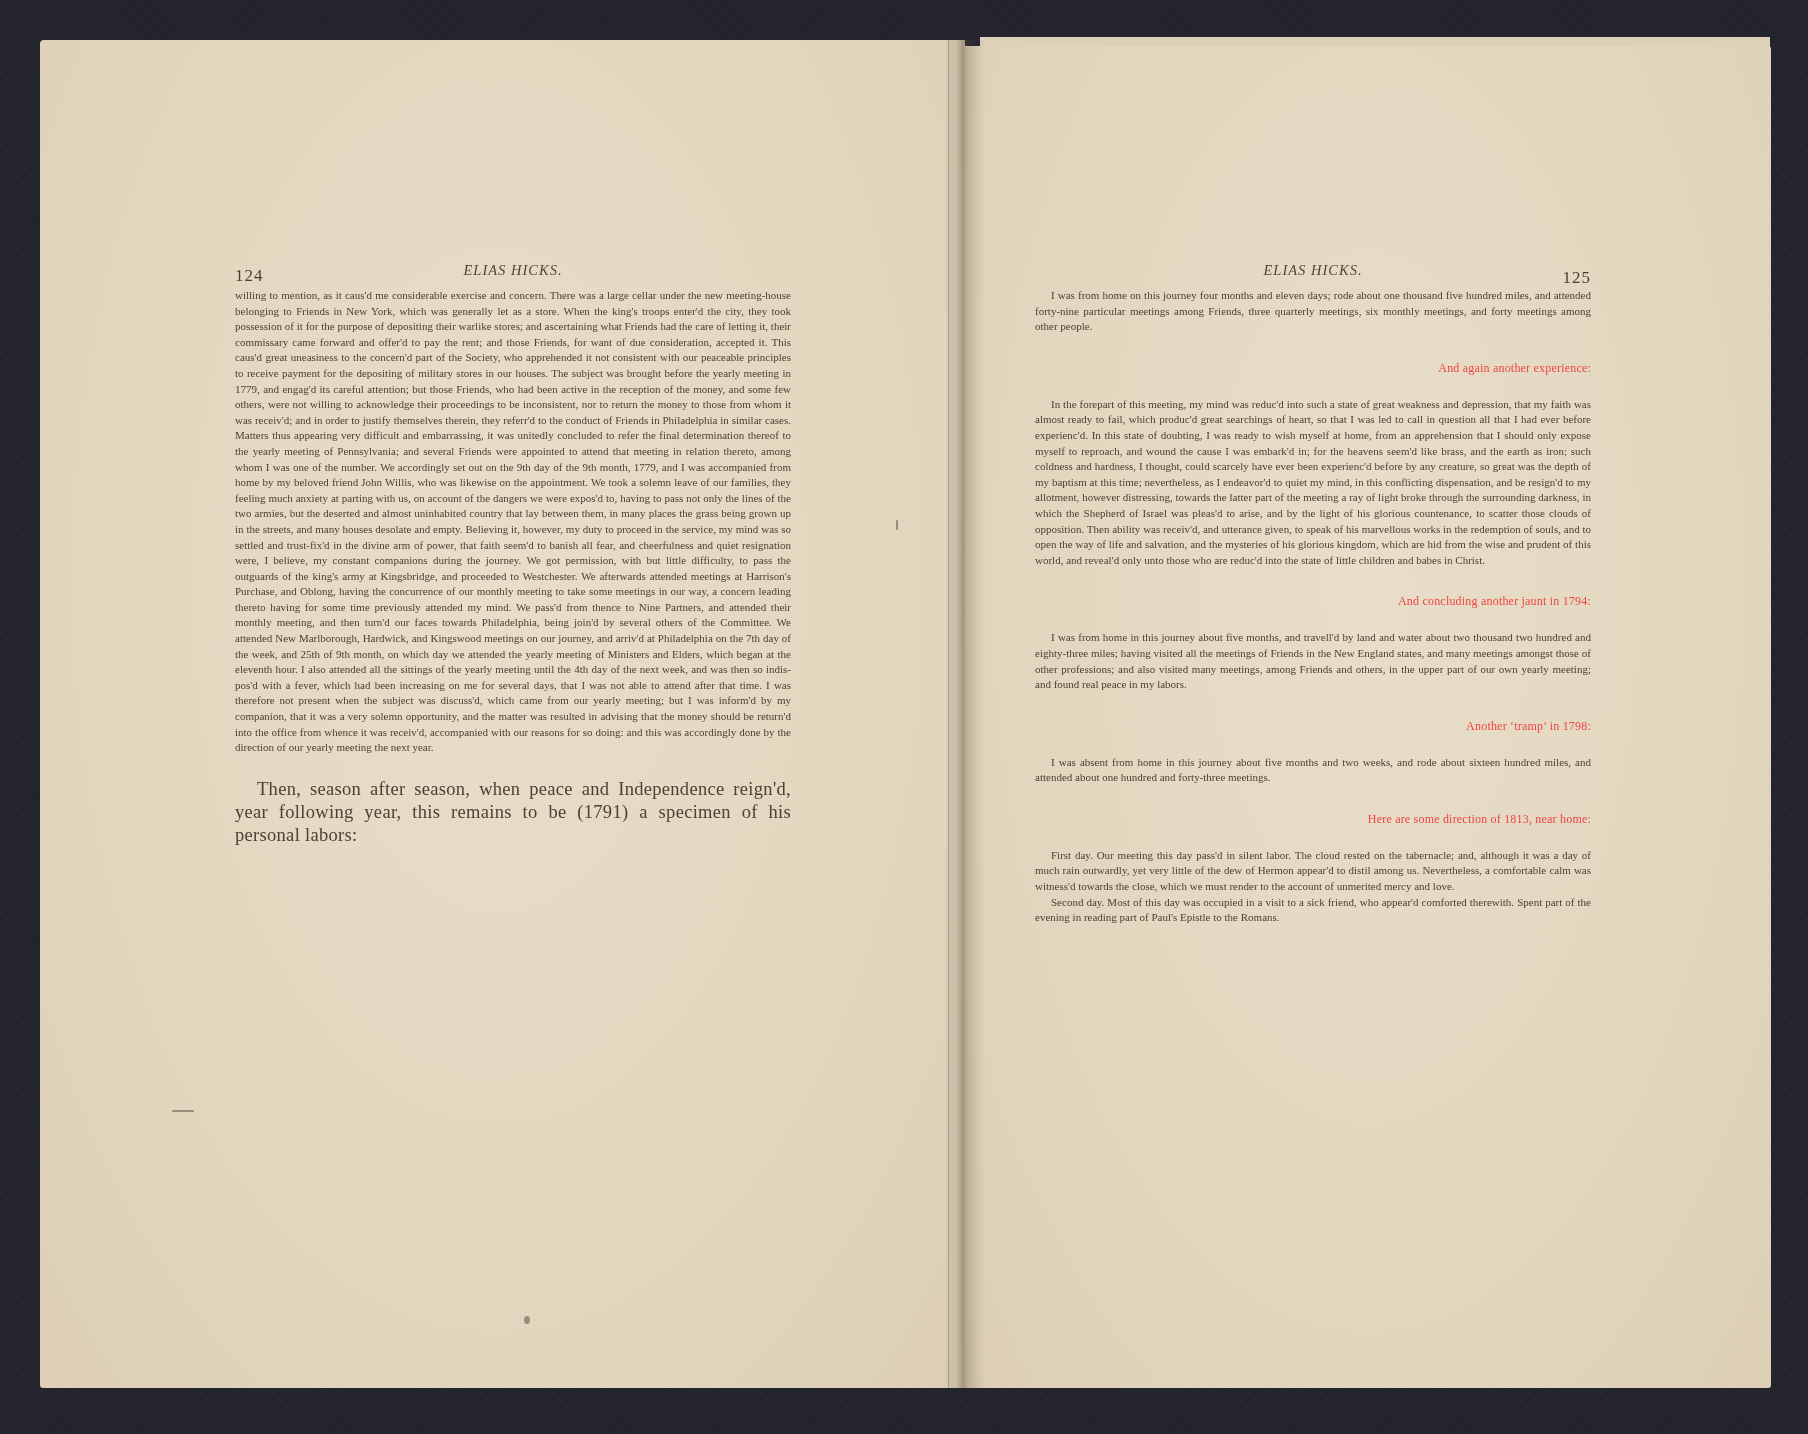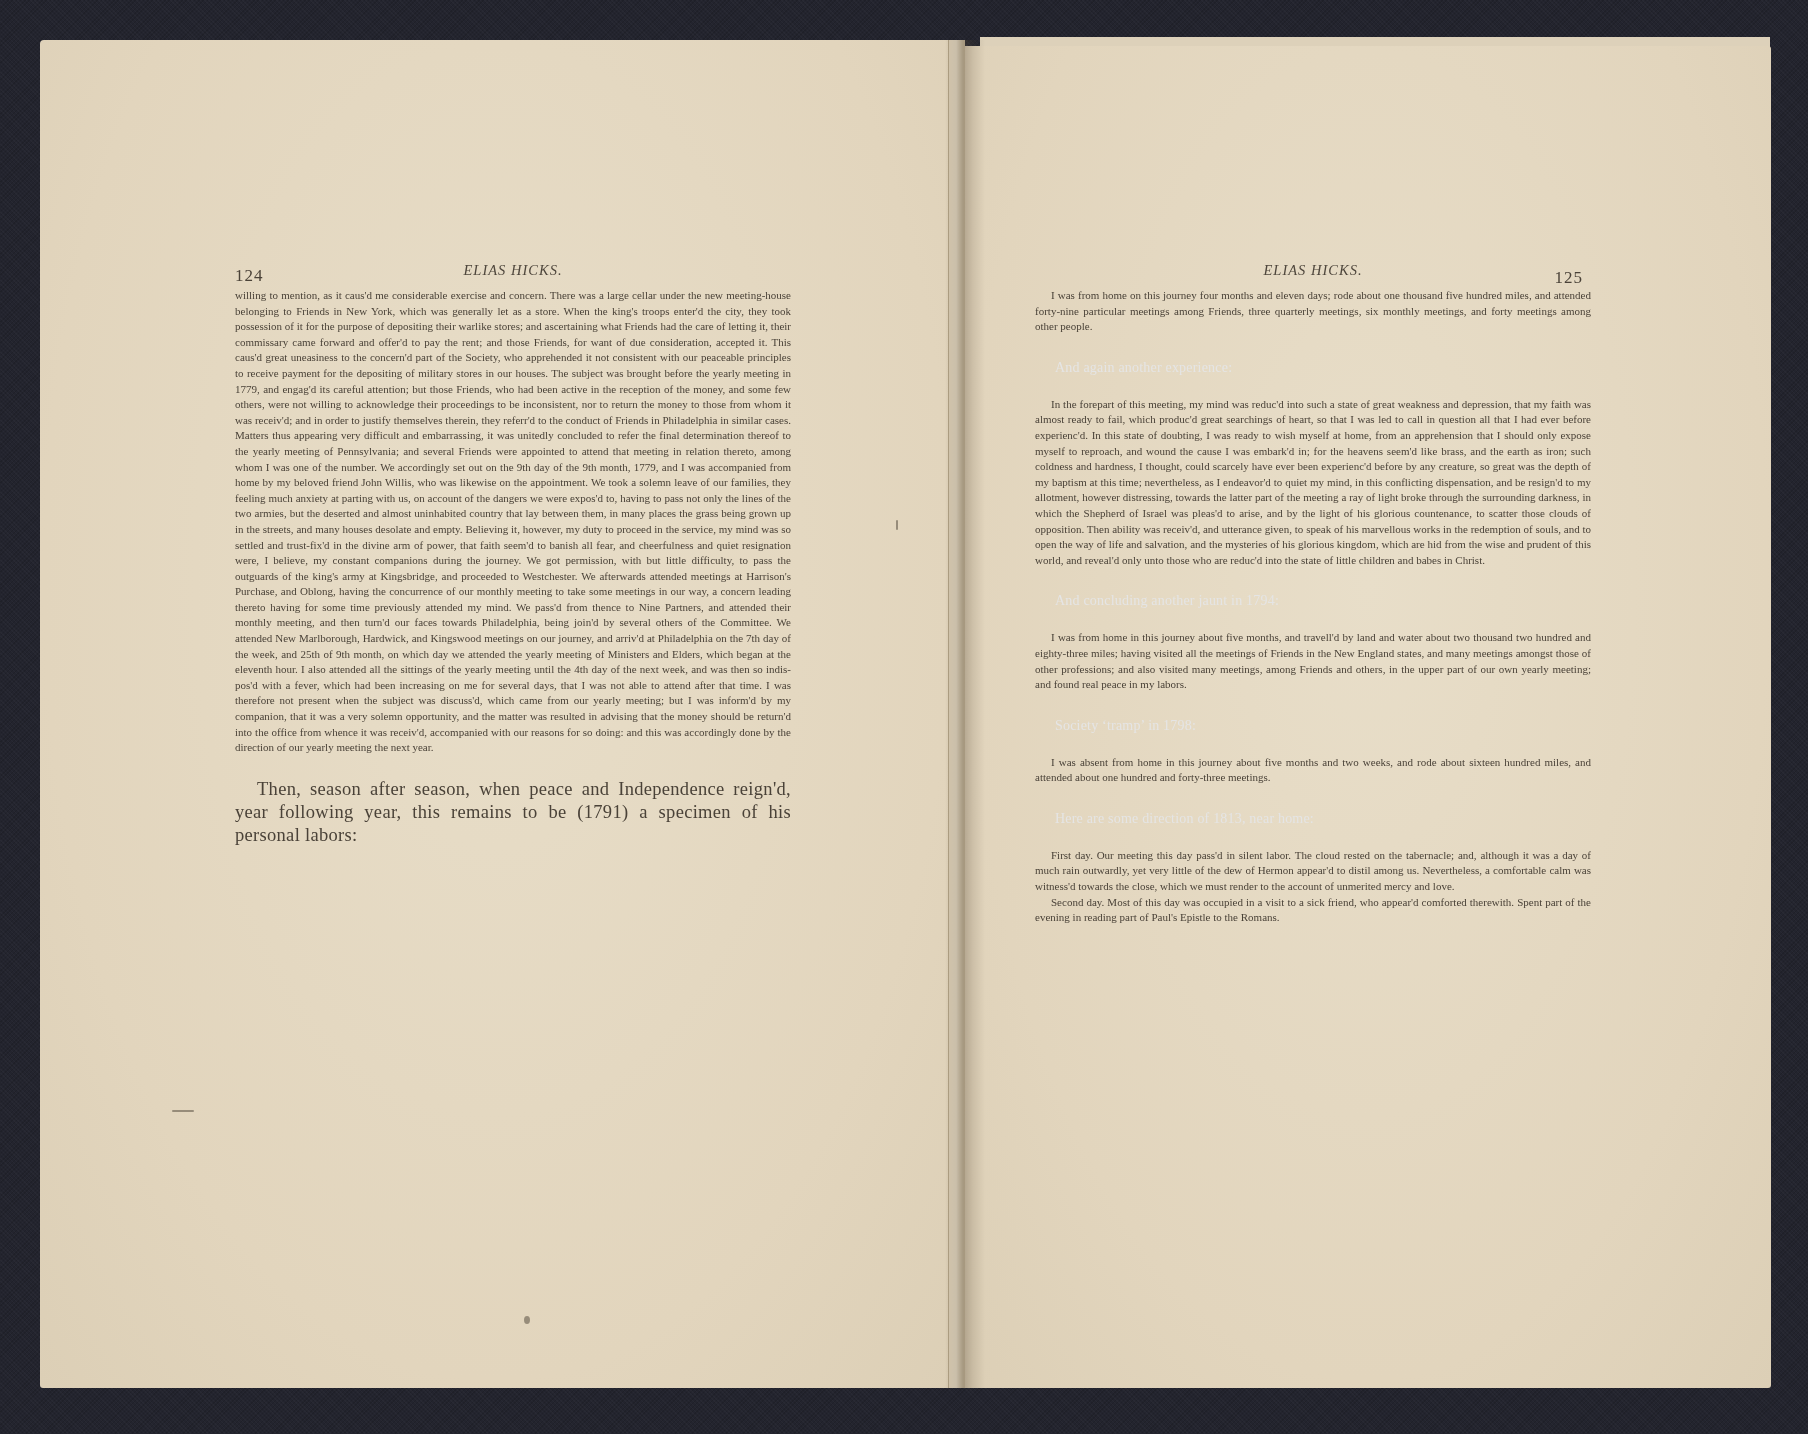--- a/index.html
+++ b/index.html
@@ -41,33 +41,33 @@
   }
   .page-number {
     position: absolute; top: 4px; font-size: 17px; letter-spacing: 1px; color: #4a4238;
   }
   .running-title {
     position: absolute; left: 0; right: 0; top: 0; text-align: center;
     font-style: italic; font-size: 14.5px; letter-spacing: 1px; color: #4e463c;
   }
   #left-text .page-number { left: 0; }
   #left-text .running-title { padding-left: 0; }
-  #right-text .page-number { right: 8px; top: 6px; }
+  #right-text .page-number { right: 0; top: 6px; }
 
   .body-para {
     margin: 0; font-size: 11px; line-height: 15.6px; text-align: justify;
     text-indent: 0; color: #4a4238; hyphens: manual;
   }
   .body-para.indent { text-indent: 16px; }
   .intro-para {
     margin: 22px 0 0 0; font-size: 18.5px; line-height: 23px; text-align: justify;
     text-indent: 22px; color: #4a4238; letter-spacing: 0.3px;
   }
   .section-heading {
-    font-size: 14px; line-height: 22px; margin: 22px 0 18px 20px; color: #e5e5e5; letter-spacing: 0.2px;
+    font-size: 12px; line-height: 22px; margin: 22px 0 18px 20px; color: #ef4444; letter-spacing: 0.2px; text-align: right;
   }
 
   .speck { position: absolute; background: rgba(90,80,65,0.55); border-radius: 50%; }
 </style>
 </head>
 <body>
 
 <div id="left-page" class="page"></div>
 <div id="right-page-back"></div>
 <div id="right-page" class="page"></div>
@@ -93,19 +93,19 @@
     <span class="page-number">125</span>
   </div>
   <p class="body-para indent">I was from home on this journey four months and eleven days; rode about one thousand five hundred miles, and attended forty-nine particular meetings among Friends, three quarterly meetings, six monthly meetings, and forty meetings among other people.</p>
 
   <div class="section-heading">And again another experience:</div>
   <p class="body-para indent">In the forepart of this meeting, my mind was reduc'd into such a state of great weakness and depression, that my faith was almost ready to fail, which produc'd great searchings of heart, so that I was led to call in question all that I had ever before experienc'd. In this state of doubting, I was ready to wish myself at home, from an apprehension that I should only expose myself to reproach, and wound the cause I was embark'd in; for the heavens seem'd like brass, and the earth as iron; such coldness and hardness, I thought, could scarcely have ever been experienc'd before by any creature, so great was the depth of my baptism at this time; nevertheless, as I endeavor'd to quiet my mind, in this conflicting dispensation, and be resign'd to my allotment, how­ever distressing, towards the latter part of the meeting a ray of light broke through the surrounding darkness, in which the Shepherd of Israel was pleas'd to arise, and by the light of his glorious countenance, to scatter those clouds of opposition. Then ability was receiv'd, and utterance given, to speak of his marvellous works in the redemption of souls, and to open the way of life and salvation, and the mysteries of his glorious kingdom, which are hid from the wise and prudent of this world, and reveal'd only unto those who are reduc'd into the state of little children and babes in Christ.</p>
 
   <div class="section-heading">And concluding another jaunt in 1794:</div>
   <p class="body-para indent">I was from home in this journey about five months, and travell'd by land and water about two thousand two hundred and eighty-three miles; having visited all the meetings of Friends in the New England states, and many meetings amongst those of other professions; and also visited many meetings, among Friends and others, in the upper part of our own yearly meeting; and found real peace in my labors.</p>
 
-  <div class="section-heading">Society ‘tramp’ in 1798:</div>
+  <div class="section-heading">Another ‘tramp’ in 1798:</div>
   <p class="body-para indent">I was absent from home in this journey about five months and two weeks, and rode about sixteen hundred miles, and attended about one hundred and forty-three meetings.</p>
 
   <div class="section-heading">Here are some direction of 1813, near home:</div>
   <p class="body-para indent">First day. Our meeting this day pass'd in silent labor. The cloud rested on the tabernacle; and, although it was a day of much rain outwardly, yet very little of the dew of Hermon appear'd to distil among us. Nevertheless, a comfortable calm was witness'd towards the close, which we must render to the account of unmerited mercy and love.</p>
   <p class="body-para indent">Second day. Most of this day was occupied in a visit to a sick friend, who appear'd comforted therewith. Spent part of the evening in reading part of Paul's Epistle to the Romans.</p>
 </div>
 
 </body></html>

